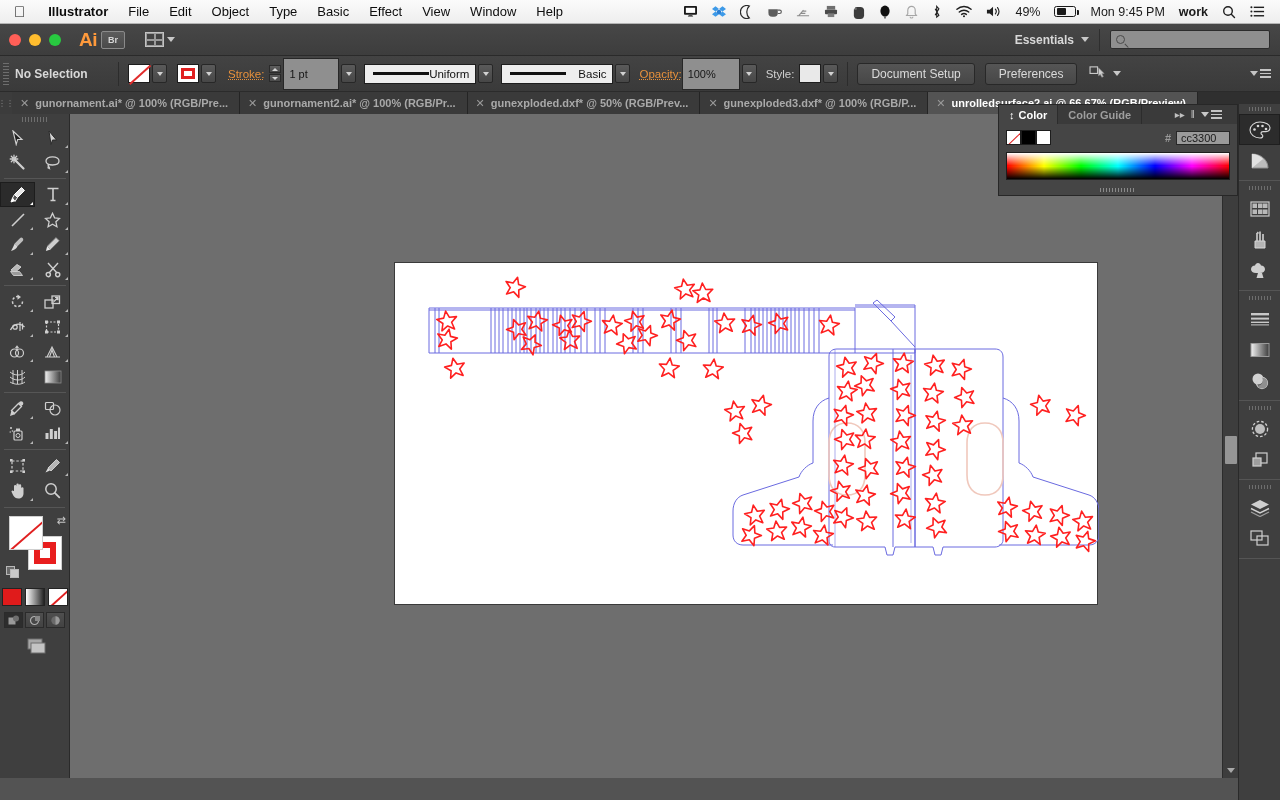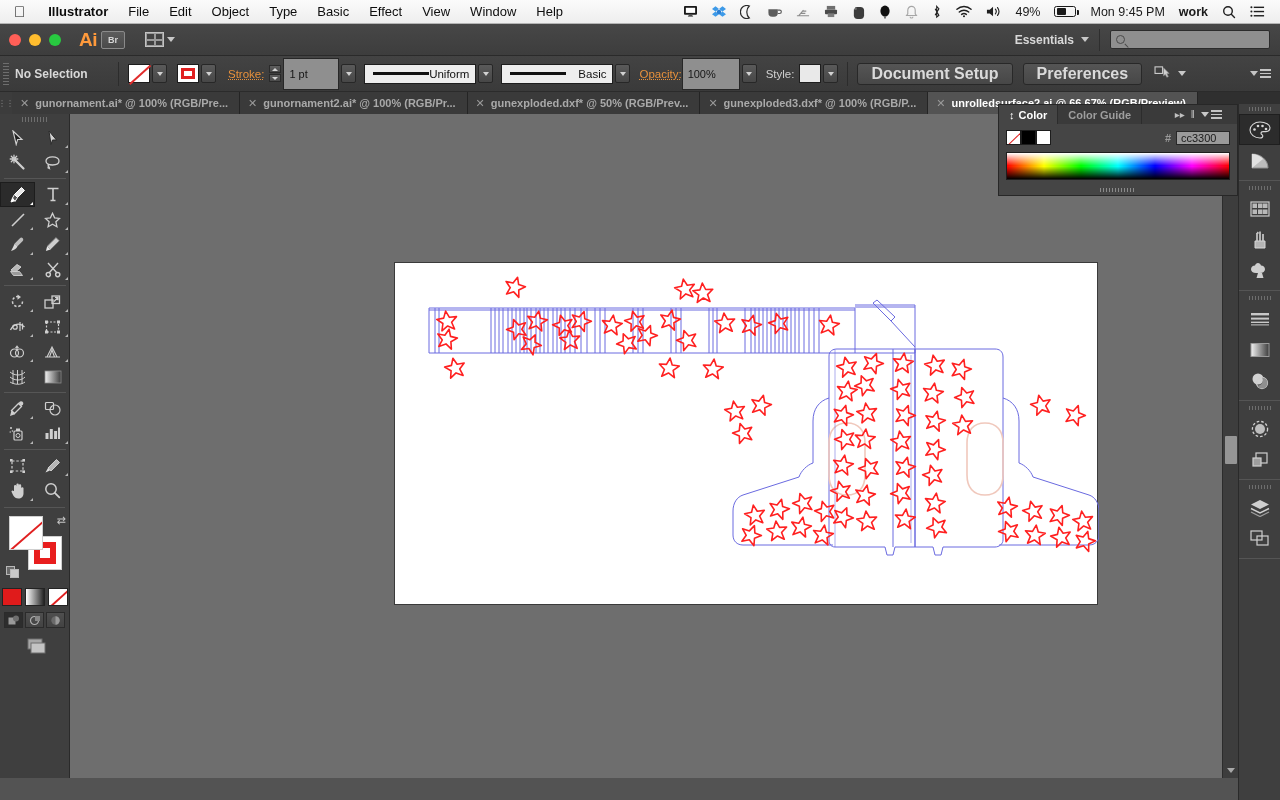--- a/index.html
+++ b/index.html
@@ -121,21 +121,21 @@
   .brushbox {
     height: 20px; width: 112px; background: #eee; border: 1px solid #1e1e1e;
     display: flex; align-items: center; justify-content: flex-end;
     color: #111; font-size: 11.5px; padding-right: 6px; position: relative;
   }
   .brushbox i { position: absolute; left: 8px; width: 56px; height: 2.6px; background: #111; }
   .stylebox { width: 22px; height: 19px; background: #e9e9e9; border: 1px solid #1e1e1e; }
   .btn {
     height: 22px; padding: 0 13px; background: linear-gradient(#555,#474747);
     border: 1px solid #282828; border-radius: 3px;
-    color: #dadada; font-size: 16px; font-weight: bold;
+    color: #dadada; font-size: 12px; font-weight: normal;
     display: flex; align-items: center; justify-content: center;
   }
   .panelmenu { margin-left: auto; margin-right: 9px; display:flex; align-items:center; gap:2px; }
   .panelmenu .lines { display:flex; flex-direction:column; gap:2px; }
   .panelmenu .lines i { width: 11px; height: 1.5px; background: #c4c4c4; }
 
   
   .tabbar {
     position: absolute; top: 92px; left: 0; width: 1280px; height: 22px;
     background: #2f2f2f; display: flex; align-items: stretch;

